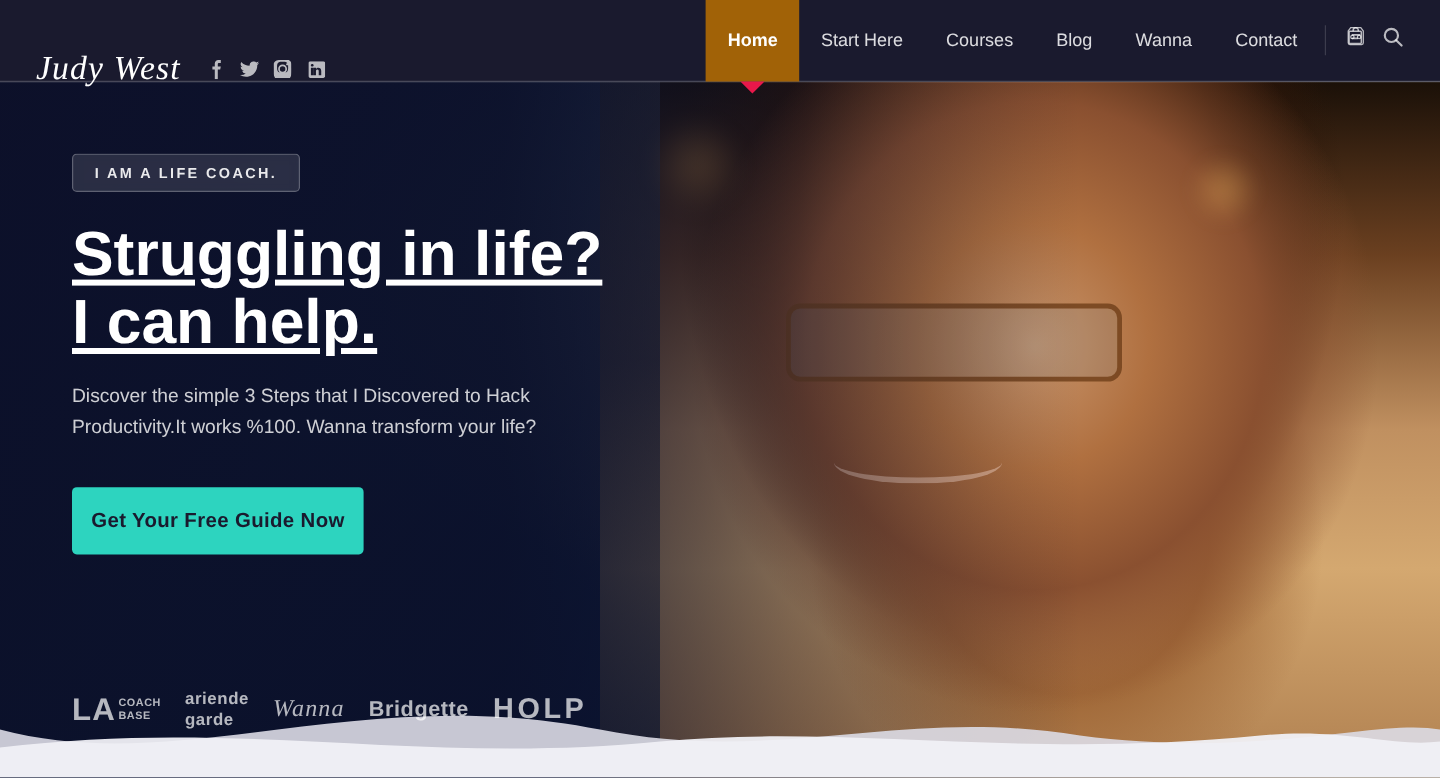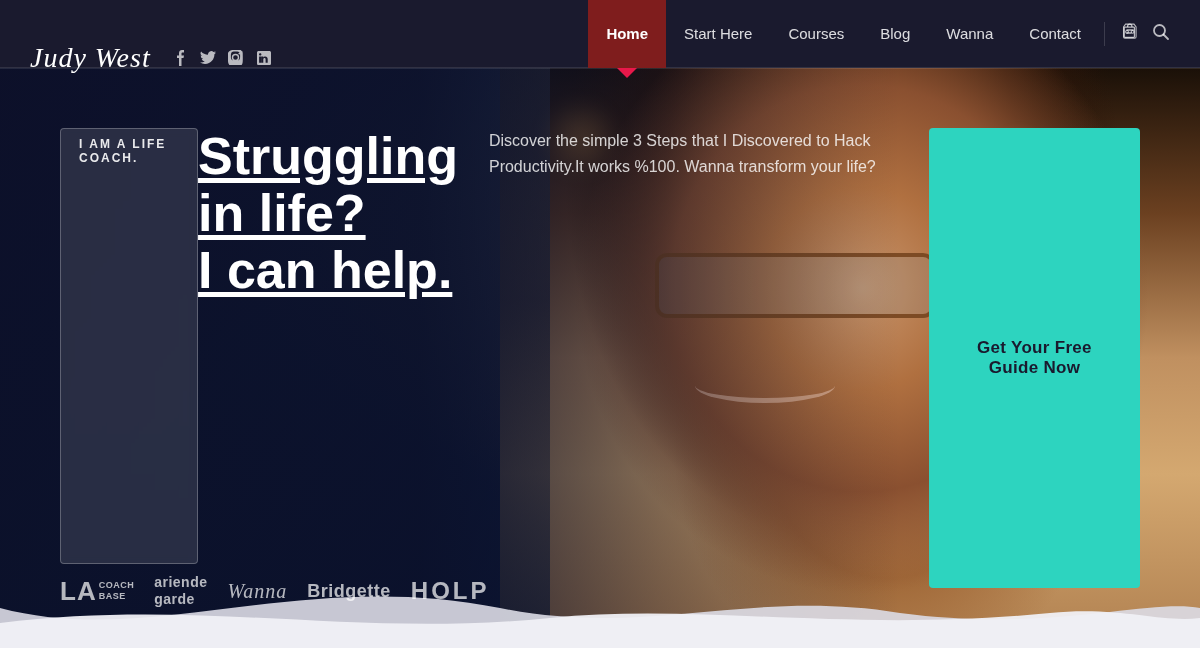--- a/index.html
+++ b/index.html
@@ -61,21 +61,21 @@
       align-items: center;
       padding: 0 18px;
       color: rgba(255,255,255,0.85);
       font-size: 15px;
       cursor: pointer;
       position: relative;
       text-decoration: none;
       font-weight: 400;
     }
     .nav-item.active {
-      background: #7f1d1d;
+      background: #a16207;
       color: white;
       font-weight: 600;
     }
     .nav-item.active::after {
       content: '';
       position: absolute;
       bottom: -10px;
       left: 50%;
       transform: translateX(-50%);
       width: 0;
@@ -158,21 +158,21 @@
 
     .hero-content {
       position: absolute;
       top: 0;
       left: 0;
       right: 0;
       bottom: 0;
       z-index: 10;
       padding: 60px 60px;
       display: flex;
-      flex-direction: row;
+      flex-direction: column;
       justify-content: flex-start;
     }
     .badge {
       display: inline-block;
       background: rgba(255,255,255,0.12);
       border: 1px solid rgba(255,255,255,0.25);
       color: rgba(255,255,255,0.9);
       font-size: 12px;
       font-weight: 600;
       letter-spacing: 2px;
@@ -196,21 +196,21 @@
       font-size: 16px;
       color: rgba(255,255,255,0.8);
       line-height: 1.6;
       max-width: 440px;
       margin-bottom: 36px;
     }
     .cta-button {
       background: #2dd4bf;
       color: #1a1a2e;
       border: none;
-      padding: 18px 36px;
+      padding: 18px 16px;
       font-size: 17px;
       font-weight: 600;
       border-radius: 4px;
       cursor: pointer;
       width: fit-content;
       letter-spacing: 0.3px;
     }
 
     
     .logos-section {

